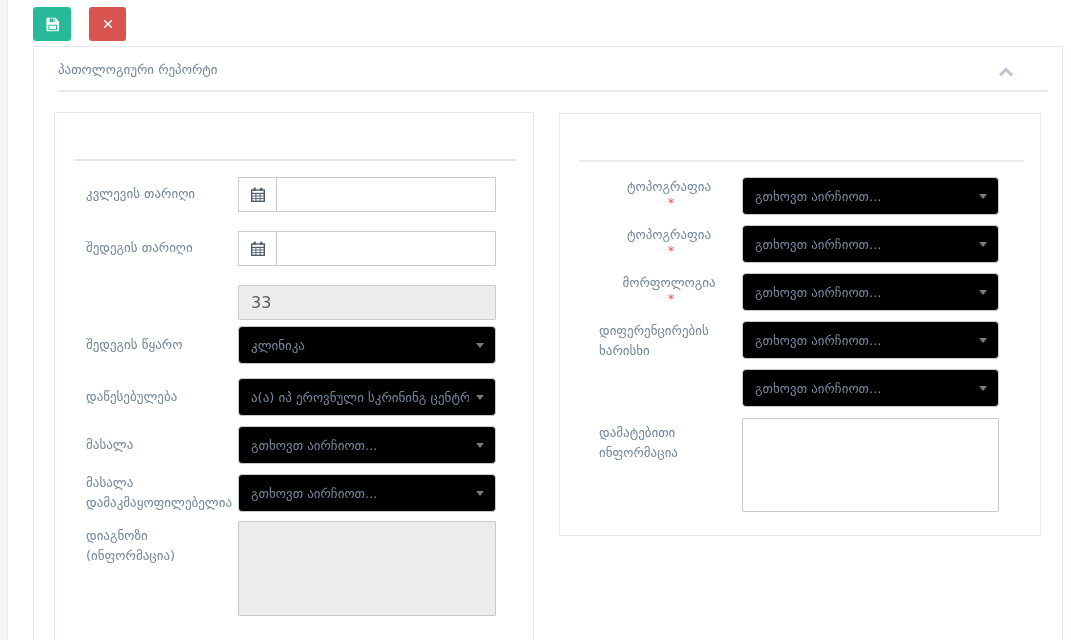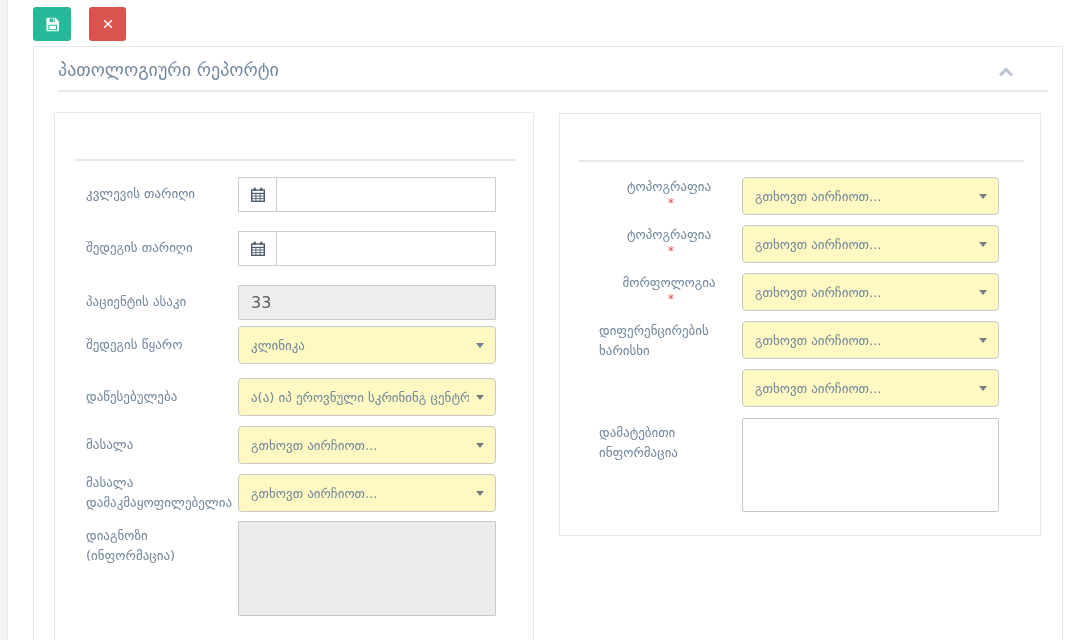--- a/index.html
+++ b/index.html
@@ -25,21 +25,21 @@
   
   .x-panel {
     position:absolute; left:33px; top:46px; width:1030px; height:600px;
     background:#fff; border:1px solid #E6E9ED;
   }
   .x-title {
     position:absolute; left:24px; right:14px; top:0; height:45px;
     border-bottom:2px solid #E6E9ED;
   }
   .x-title h2 {
-    font-size:18px; font-weight:400; color:#73879C; line-height:45px;
+    font-size:13px; font-weight:400; color:#73879C; line-height:45px;
     white-space:nowrap;
   }
   .collapse-link {
     position:absolute; right:48px; top:16px; width:16px; height:12px; cursor:pointer;
   }
   
   .well { position:absolute; background:#fff; border:1px solid #E6E9ED; }
   #box-left  { left:20px;  top:65px; width:480px; height:560px; }
   #box-right { left:525px; top:66px; width:482px; height:423px; }
   .well .sub-divider {
@@ -71,21 +71,21 @@
     flex:1; border:none; outline:none; height:100%; padding:0 10px;
     font-family:inherit; font-size:13px; color:#555;
   }
   
   .input-disabled {
     width:100%; height:35px; background:#ededed; border:1px solid #cccccc;
     padding:0 12px; font-family:inherit; font-size:16px; color:#5a5a5a; border-radius:1px;
   }
   
   .dropdown {
-    position:relative; width:100%; height:38px; background:#fef9c3;
+    position:relative; width:100%; height:38px; background:#000000;
     border:1px solid #c9c9c9; border-radius:4px; cursor:pointer;
     display:flex; align-items:center; padding:0 26px 0 12px;
   }
   .dropdown .dd-value {
     font-size:13px; color:#73879C; white-space:nowrap; overflow:hidden;
   }
   .dd-caret {
     position:absolute; right:11px; top:50%; margin-top:-2px;
     width:0; height:0; border-left:4.5px solid transparent;
     border-right:4.5px solid transparent; border-top:5px solid #767d86;
@@ -194,23 +194,20 @@
               <rect x="3.6" y="0.7" width="2.2" height="3.2" fill="#4e5b6b"></rect>
               <rect x="10.2" y="0.7" width="2.2" height="3.2" fill="#4e5b6b"></rect>
             </svg>
           </span>
           <input class="ig-input" value="" style="">
         </div>
       </div>
     </div>
 
     <div class="frow" id="l-r3">
-      <div class="flabel">
-        <span>პაციენტის ასაკი</span>
-      </div>
       <div class="fctrl">
         <input class="input-disabled" disabled="" value="33" style="">
       </div>
     </div>
 
     <div class="frow" id="l-r4">
       <div class="flabel">
         <span>შედეგის წყარო</span>
       </div>
       <div class="fctrl">

